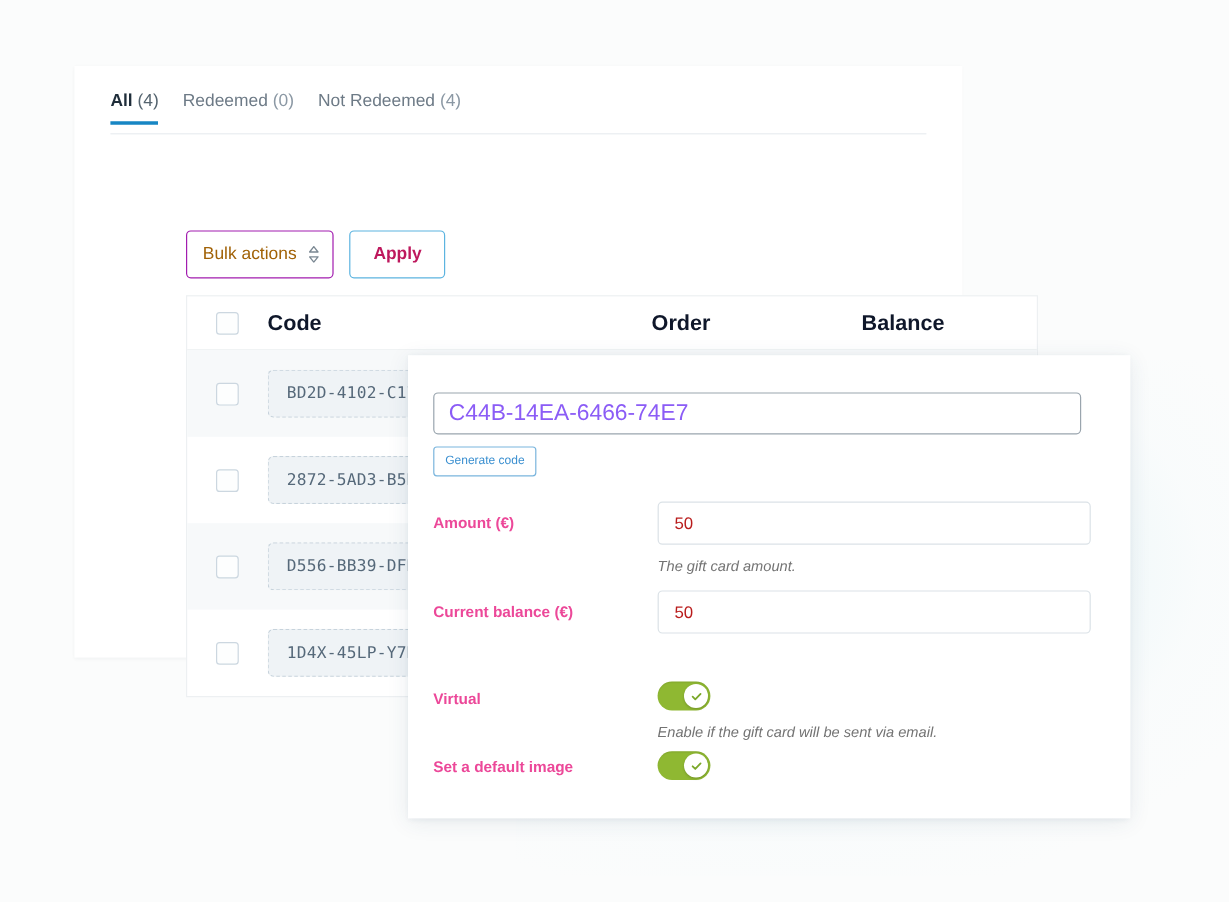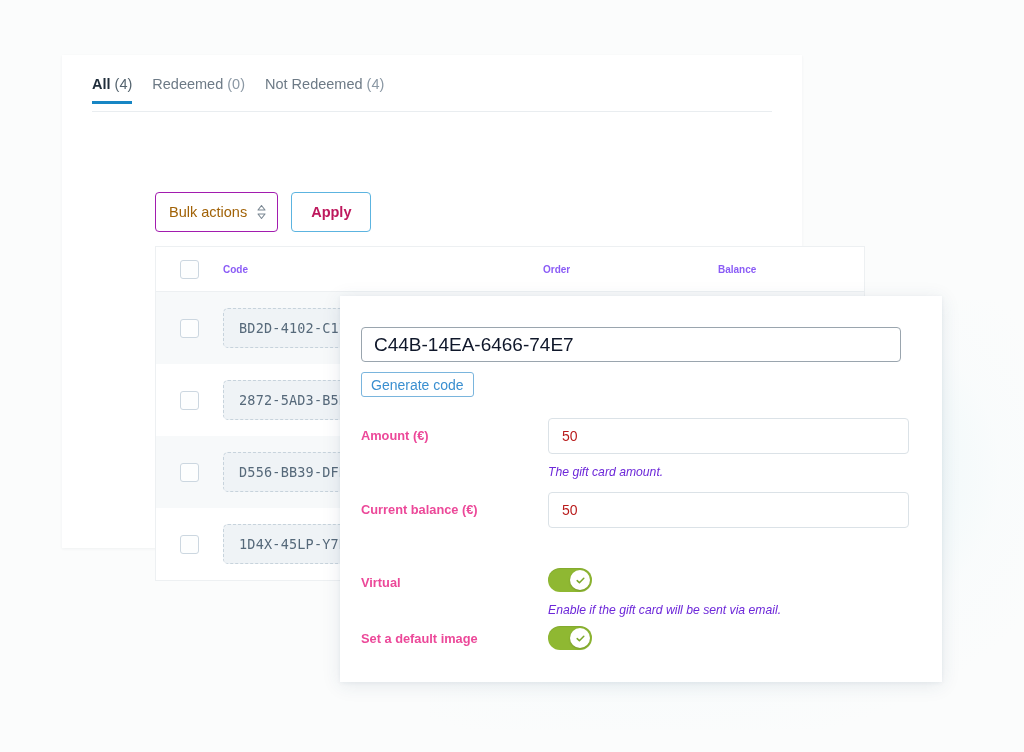--- a/index.html
+++ b/index.html
@@ -150,23 +150,23 @@
     border: 1px solid #ccd7e0;
     border-radius: 3px;
     background: #fdfefe;
     cursor: pointer;
     box-sizing: border-box;
   }
   .c-code { width: 320px; }
   .c-order { width: 175px; }
   .c-balance { flex: 1; }
   .th {
-    font-size: 10px;
+    font-size: 18px;
     font-weight: 700;
-    color: #8b5cf6;
+    color: #0f172a;
   }
   .code-chip {
     display: inline-flex;
     align-items: center;
     justify-content: space-between;
     min-width: 287px;
     height: 40px;
     border: 1px dashed #c7d3dc;
     border-radius: 5px;
     background: #eff3f6;
@@ -214,33 +214,33 @@
     width: 540px;
     height: 35px;
     border: 1px solid #9aa5ae;
     border-radius: 4px;
     background: #fff;
     box-sizing: border-box;
     display: flex;
     align-items: center;
     padding: 0 12px;
     font-size: 19px;
-    color: #0f172a;
+    color: #8b5cf6;
     cursor: text;
   }
   .gen-btn {
     position: absolute;
     left: 21px;
     top: 76px;
     height: 25px;
     border: 1px solid #7ab5dd;
     border-radius: 3px;
     background: #fff;
     color: #3a8fd0;
-    font-size: 14px;
+    font-size: 10px;
     padding: 0 9px;
     display: inline-flex;
     align-items: center;
     cursor: pointer;
     box-sizing: border-box;
   }
 
   .field-row { position: absolute; left: 21px; width: 560px; }
   .field-label {
     position: absolute;
@@ -260,21 +260,21 @@
     display: flex;
     align-items: center;
     padding: 0 13px;
     font-size: 14px;
     color: #b91c1c;
     cursor: text;
   }
   .hint {
     font-size: 12.2px;
     font-style: italic;
-    color: #6d28d9;
+    color: #737373;
     margin-top: 11px;
   }
 
   .toggle {
     width: 44px;
     height: 24px;
     border-radius: 13px;
     background: #8fb832;
     position: relative;
     cursor: pointer;

